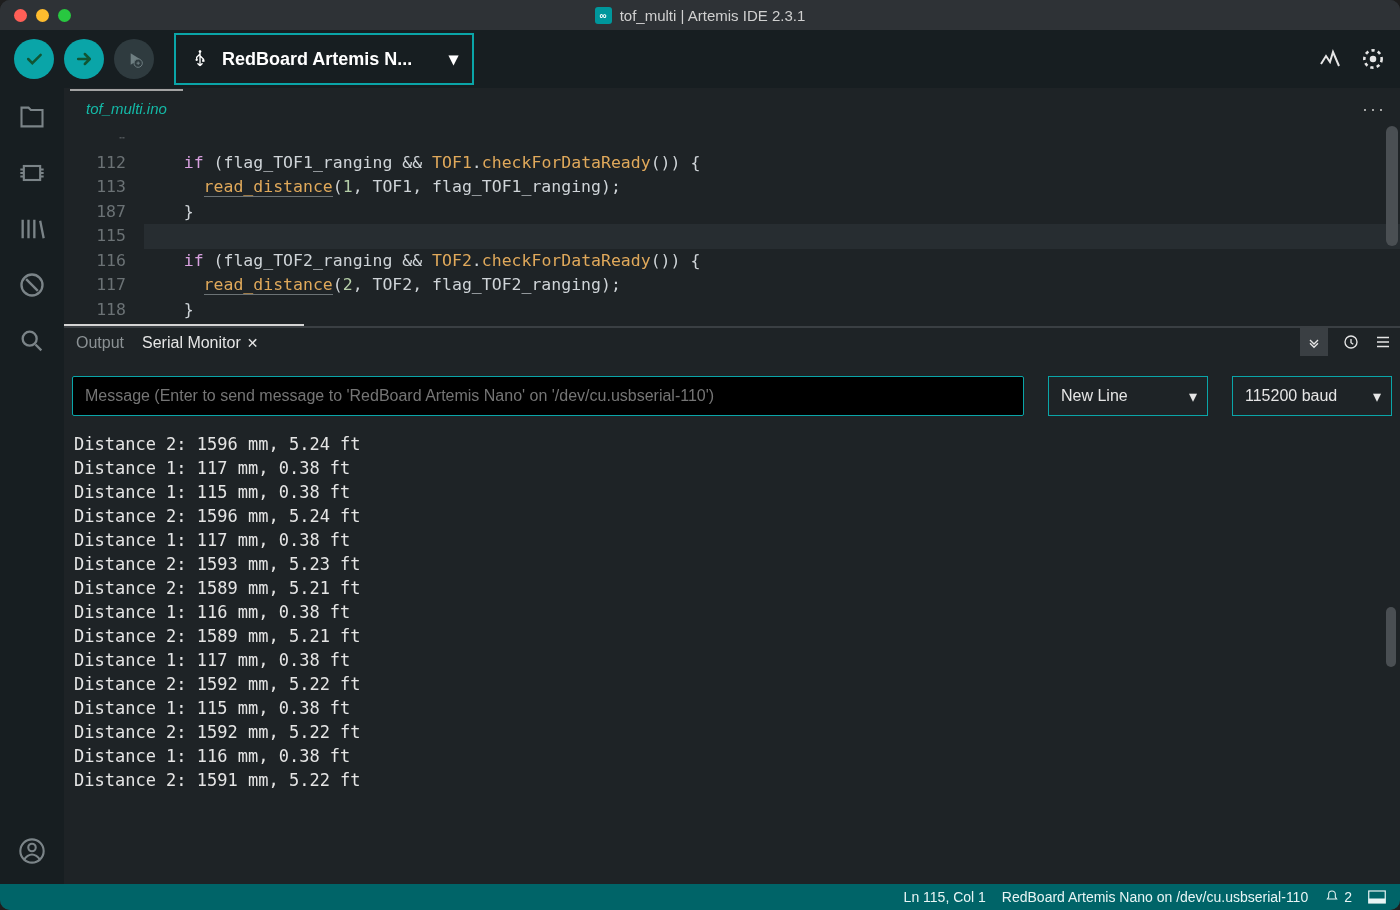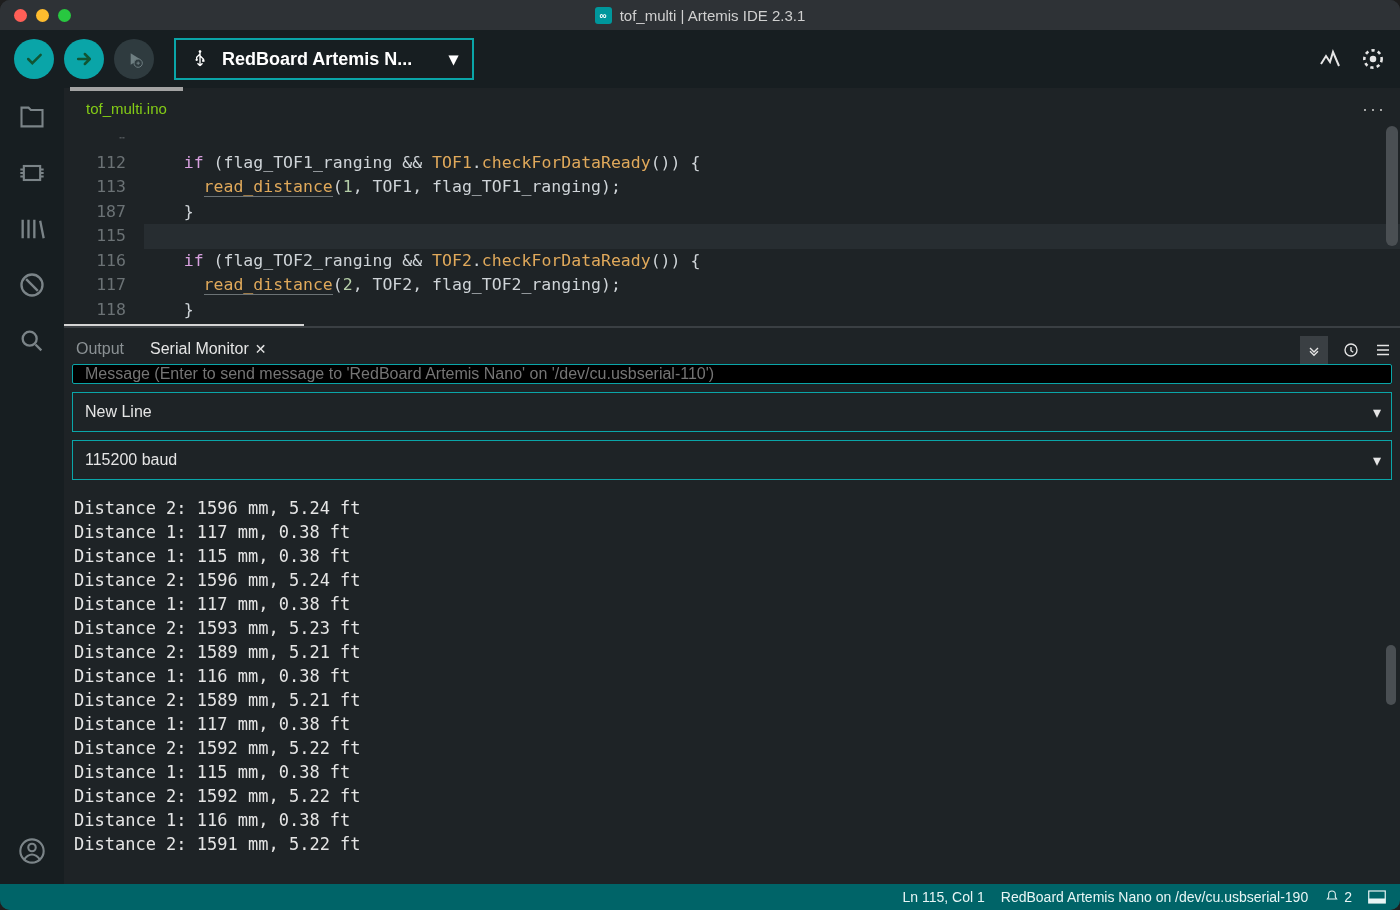--- a/index.html
+++ b/index.html
@@ -11,55 +11,55 @@
   .traffic span { width: 13px; height: 13px; border-radius: 50%; display: inline-block; }
   .tl-close { background: #ff5f57; }
   .tl-min { background: #febc2e; }
   .tl-max { background: #28c840; }
   .titlecenter { margin: 0 auto; display: flex; align-items: center; gap: 8px; font-size: 15px; color: #d0d0d0; }
   .app-icon { width: 17px; height: 17px; background: #00979c; border-radius: 3px; display: flex; align-items: center; justify-content: center; color: #fff; font-size: 10px; font-weight: bold; }
   
   .toolbar { height: 58px; background: #171e21; display: flex; align-items: center; padding: 0 14px; gap: 10px; }
   .tb-btn { width: 40px; height: 40px; border-radius: 50%; background: #0aa5a8; display: flex; align-items: center; justify-content: center; cursor: pointer; }
   .tb-btn.ghost { background: #2f3b3f; }
-  .board-select { margin-left: 10px; height: 42px; border: 2px solid #0aa5a8; background: transparent; color: #fff; display: flex; align-items: center; padding: 0 14px; gap: 12px; min-width: 300px; font-size: 18px; font-weight: 600; cursor: pointer; }
+  .board-select { margin-left: 10px; height: 52px; border: 2px solid #0aa5a8; background: transparent; color: #fff; display: flex; align-items: center; padding: 0 14px; gap: 12px; min-width: 300px; font-size: 18px; font-weight: 600; cursor: pointer; }
   .board-select .caret { margin-left: auto; }
   .toolbar-right { margin-left: auto; display: flex; gap: 18px; align-items: center; color: #e5e5e5; }
   
   .body { flex: 1; display: flex; min-height: 0; }
   .sidebar { width: 64px; background: #171e21; display: flex; flex-direction: column; align-items: center; padding-top: 14px; gap: 26px; }
   .side-icon { width: 30px; height: 30px; display: flex; align-items: center; justify-content: center; color: #7b8488; cursor: pointer; }
   .side-spacer { flex: 1; }
   .main { flex: 1; display: flex; flex-direction: column; min-width: 0; background: #1e2326; }
   
   .tabbar { height: 38px; display: flex; align-items: flex-end; padding-left: 6px; }
-  .tab { background: #1e2326; color: #84cc16; padding: 9px 16px; font-size: 15px; border-top: 4px solid #a3a3a3; position: relative; }
+  .tab { background: #1e2326; color: #14b8a6; padding: 9px 16px; font-size: 15px; border-top: 2px solid #a3a3a3; position: relative; font-style: italic; }
   .tab.active { background: #1e2326; }
   .tab-more { margin-left: auto; padding: 6px 14px; color: #bbb; cursor: pointer; font-size: 18px; letter-spacing: 2px; }
   .editor { flex: 0 0 200px; display: flex; background: #1e2326; font-family: Menlo, Consolas, monospace; font-size: 16.5px; overflow: hidden; position: relative; }
   .gutter { width: 80px; text-align: right; color: #6b7275; padding-right: 18px; padding-top: 0px; line-height: 24.5px; user-select: none; }
   .gutter .collapsed { font-size: 10px; letter-spacing: 1px; color: #5a5f62; }
   .code { flex: 1; padding-top: 0px; line-height: 24.5px; white-space: pre; color: #cfd4d8; }
   .hl-line { background: #272d31; display: block; width: 100%; }
   .kw { color: #d8a0df; }
   .obj { color: #e0a95b; }
   .call { color: #e0a95b; }
   .num { color: #b5cea8; }
   .fn-under { border-bottom: 1px solid #6b7275; }
   .active-underline { position: absolute; left: 0; bottom: 0; height: 2px; width: 240px; background: #d4d4d4; }
   .editor-scroll { position: absolute; right: 2px; top: 0; width: 12px; height: 60%; background: #4a4f53; border-radius: 6px; }
   
   .panel { flex: 1; display: flex; flex-direction: column; background: #1e2326; border-top: 2px solid #3a3f43; min-height: 0; }
-  .panel-tabs { height: 36px; display: flex; align-items: flex-end; padding: 0 8px; gap: 18px; }
+  .panel-tabs { height: 48px; display: flex; align-items: flex-start; padding: 0 8px; gap: 10px; }
   .panel-tab { color: #8b9194; font-size: 16px; padding: 6px 4px; cursor: pointer; }
   .panel-tab.active { color: #e5e5e5; }
   .panel-tab .x { margin-left: 6px; font-size: 14px; }
   .panel-tools { margin-left: auto; display: flex; gap: 14px; color: #c8c8c8; align-items: center; }
   .panel-tools .active-tool { background: #3a3f43; width: 28px; height: 28px; display: flex; align-items: center; justify-content: center; }
-  .panel-inputrow { display: flex; gap: 8px; padding: 0 8px 6px 8px; flex-direction: column; }
+  .panel-inputrow { display: flex; gap: 24px; padding: 0 8px 6px 8px; }
   .msg-input { flex: 1; height: 40px; background: #000; border: 1px solid #0aa5a8; color: #888; padding: 0 12px; font-size: 16px; border-radius: 2px; }
   .sel { height: 40px; background: #1e2326; border: 1px solid #0aa5a8; color: #e5e5e5; padding: 0 34px 0 12px; font-size: 16px; position: relative; display: flex; align-items: center; min-width: 160px; cursor: pointer; }
   .sel .caret { position: absolute; right: 10px; }
   .serial-out { flex: 1; overflow: hidden; padding: 10px 10px; font-family: Menlo, Consolas, monospace; font-size: 17px; line-height: 24px; color: #e5e5e5; position: relative; }
   .serial-scroll { position: absolute; right: 4px; top: 40%; width: 10px; height: 60px; background: #4a4f53; border-radius: 5px; }
   
   .statusbar { height: 26px; background: #006468; color: #e8f5f5; display: flex; align-items: center; padding: 0 14px; font-size: 14px; gap: 18px; }
   .statusbar .right { margin-left: auto; display: flex; align-items: center; gap: 16px; }
   .bell { display: inline-flex; align-items: center; gap: 4px; }
   svg { display: block; }
@@ -241,21 +241,21 @@
             <div>Distance 2: 1591 mm, 5.22 ft</div>
             <div class="serial-scroll"></div>
         </div>
       </div>
     </div>
   </div>
 
   <div class="statusbar">
     <div class="right">
       <span>Ln 115, Col 1</span>
-      <span>RedBoard Artemis Nano on /dev/cu.usbserial-190</span>
+      <span>RedBoard Artemis Nano on /dev/cu.usbserial-110</span>
       <span class="bell">
         <svg width="16" height="16" viewBox="0 0 24 24">
             <path d="M12 3a5 5 0 00-5 5v4l-2 3h14l-2-3V8a5 5 0 00-5-5z" stroke="#e8f5f5" stroke-width="1.6" fill="none"></path>
           </svg>
         <span>2</span>
       </span>
       <span>
           <svg width="18" height="14" viewBox="0 0 24 18">
             <rect x="1" y="1" width="22" height="16" stroke="#e8f5f5" stroke-width="1.6" fill="none"></rect>
             <rect x="1" y="11" width="22" height="6" fill="#e8f5f5"></rect>

